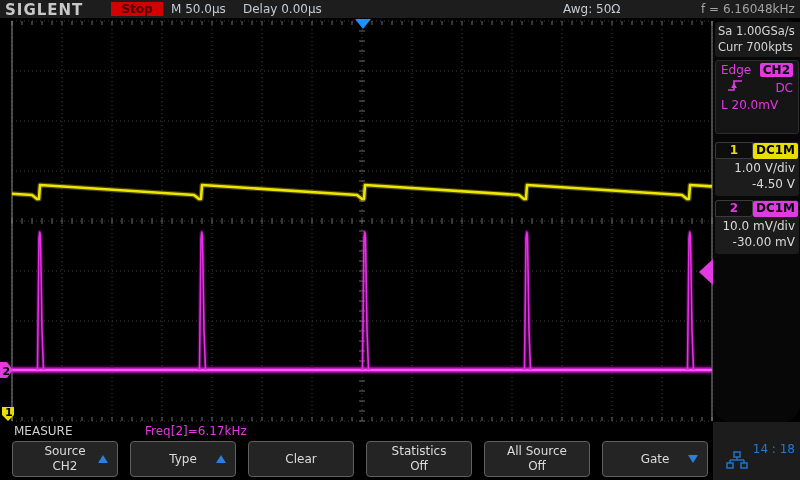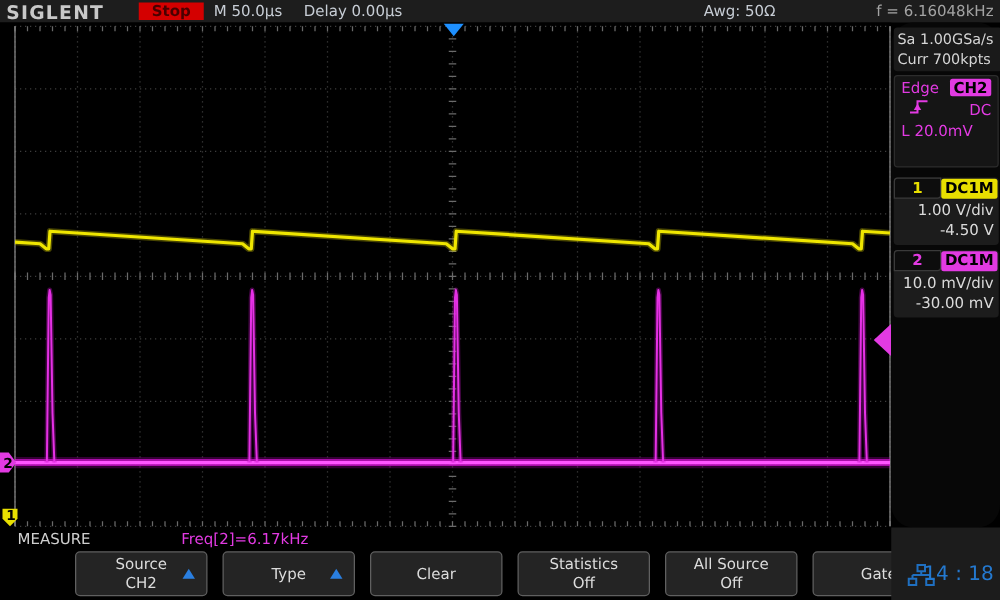--- a/index.html
+++ b/index.html
@@ -33,32 +33,32 @@
   .ch-coup{margin-left:auto;margin-right:1px;margin-top:1px;font-weight:bold;font-size:12px;line-height:14px;
     padding:0 3px;border-radius:2px;color:#000;}
   .ch-body{text-align:right;padding:1px 4px 0 0;line-height:16px;font-size:12px;color:#dadada;white-space:nowrap;}
   .y{color:#e8df00;} .m{color:#e23ae2;}
   .ybg{background:#e8df00;} .mbg{background:#e23ae2;}
   
   .measure-row{position:absolute;left:0;top:421px;width:572px;height:18px;color:#cfcfcf;font-size:12px;}
   .measure-label{position:absolute;left:14px;top:3px;}
   .measure-readout{position:absolute;left:145px;top:3px;color:#e23ae2;}
   
-  .menu{position:absolute;left:0;top:440px;width:713px;height:40px;background:#000;margin-left:48px;}
+  .menu{position:absolute;left:0;top:440px;width:713px;height:40px;background:#000;}
   .btn{position:absolute;top:1px;width:106px;height:36px;background:#242424;border:1px solid #606060;border-radius:4px;
     box-sizing:border-box;color:#dcdcdc;font-size:12px;display:flex;flex-direction:column;justify-content:center;
     align-items:center;line-height:15px;cursor:default;}
   .btn div:empty{display:none;}
   .arr{position:absolute;right:9px;top:50%;transform:translateY(-50%);width:0;height:0;
     border-left:5px solid transparent;border-right:5px solid transparent;}
   .arr-up{border-bottom:8px solid #2a7fe0;}
   .arr-down{border-top:8px solid #2a7fe0;}
   
   .statuspanel{position:absolute;left:713px;top:422px;width:87px;height:58px;background:#1c1c1c;}
-  .clock{position:absolute;right:5px;bottom:12px;color:#2479d0;font-size:16px;white-space:nowrap;}
+  .clock{position:absolute;right:5px;bottom:24px;color:#2479d0;font-size:12px;white-space:nowrap;}
   .neticon{position:absolute;left:12px;bottom:5px;}
 </style>
 </head>
 <body>
 
 <div class="screen">
 
   <div class="topbar">
     <span class="brand">SIGLENT</span>
     <span class="stop-badge">Stop</span>

